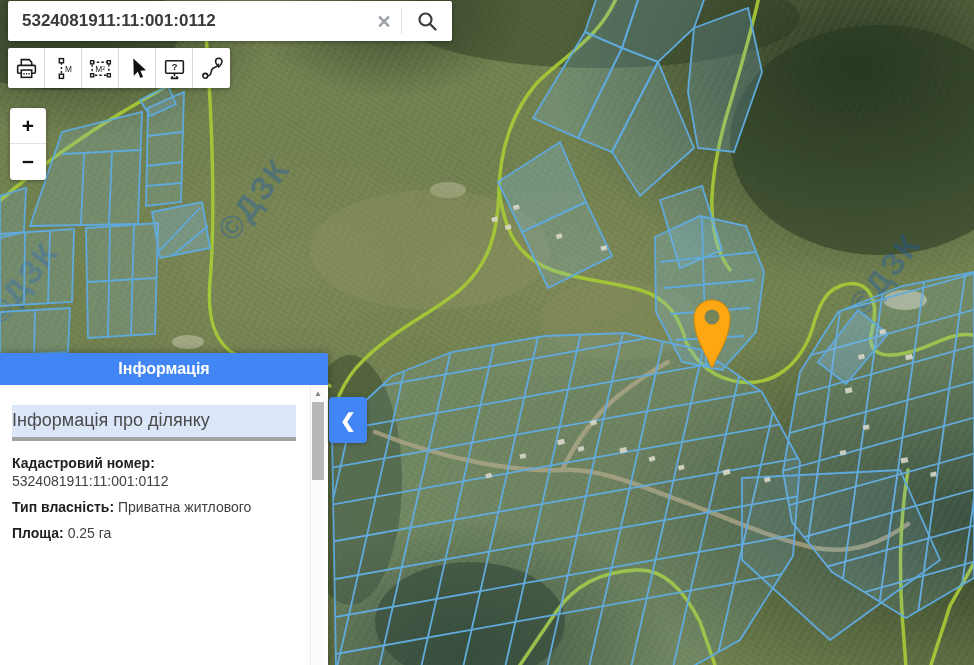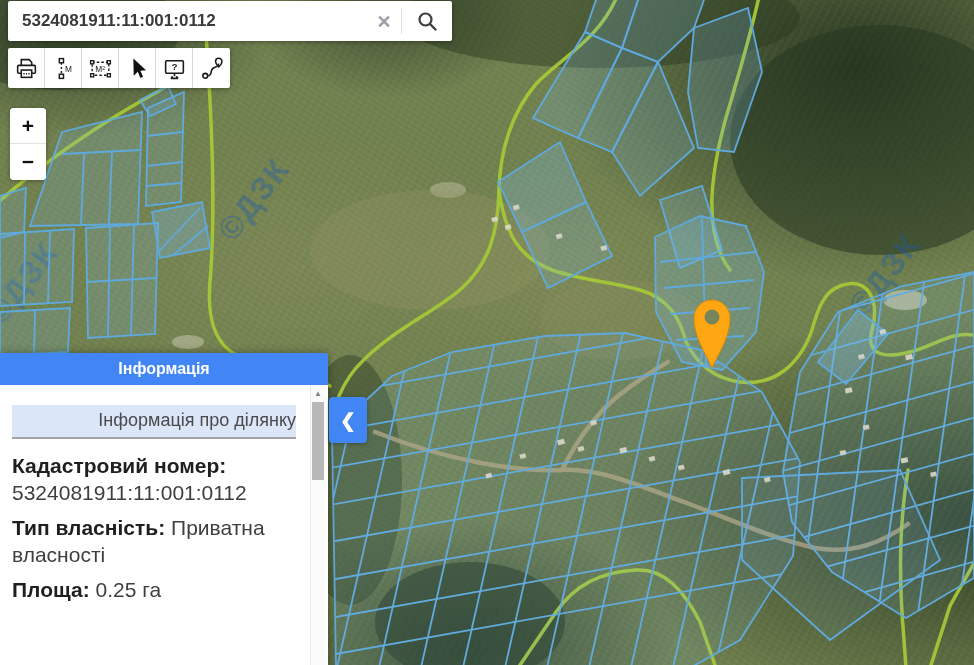--- a/index.html
+++ b/index.html
@@ -45,23 +45,23 @@
     font-size:21px;font-weight:bold;color:#111;line-height:36px;padding:0;}
   .zoomctl .zin{border-bottom:1px solid #e2e2e2;}
 
   
   .panel{position:absolute;left:0;top:353px;width:328px;height:385px;z-index:20;
     box-shadow:0 0 8px rgba(0,0,0,.35);}
   .panel-header{height:32px;background:#4285f4;border-radius:0 3px 0 0;color:#fff;font-size:16px;
     font-weight:bold;text-align:center;line-height:32px;}
   .panel-body{position:relative;background:#fff;height:280px;overflow:hidden;}
   .panel-content{padding:20px 32px 8px 12px;}
-  .section-title{background:#dbe7f9;border-bottom:2px solid #a3a3a3;color:#4a4a4a;font-size:18px;
-    text-align:right;padding:5px 0 6px;margin-bottom:14px;}
-  .field{font-size:21px;color:#3f3f3f;line-height:1.28;margin:0 0 8px 0;}
+  .section-title{background:#dbe7f9;border-bottom:4px solid #a3a3a3;color:#4a4a4a;font-size:18px;
+    text-align:left;padding:5px 0 6px;margin-bottom:14px;}
+  .field{font-size:14px;color:#3f3f3f;line-height:1.28;margin:0 0 8px 0;}
   .field b{color:#1f1f1f;}
   .scrollbar{position:absolute;right:3px;top:0;width:14px;height:280px;background:#fbfbfb;
     border-left:1px solid #ececec;}
   .scroll-arrow{position:absolute;top:4px;left:0;width:14px;text-align:center;font-size:8px;color:#848484;cursor:pointer;}
   .scroll-thumb{position:absolute;top:17px;left:1px;width:12px;height:78px;background:#b8b8b8;cursor:pointer;}
 
   .collapse-btn{position:absolute;left:329px;top:397px;width:38px;height:46px;background:#4285f4;
     border:none;border-radius:4px;color:#fff;font-size:19px;font-weight:bold;cursor:pointer;z-index:25;
     box-shadow:0 1px 4px rgba(0,0,0,.3);}
 </style>
@@ -272,21 +272,21 @@
     <div class="panel-header">Інформація</div>
     <div class="panel-body">
       <div class="panel-content">
         <div class="section-title">Інформація про ділянку</div>
         <p class="field">
           <b>Кадастровий номер:</b><br>
           <span>5324081911:11:001:0112</span>
         </p>
         <p class="field">
           <b>Тип власність:</b>
-          <span>Приватна власності</span>
+          <span>Приватна житлового</span>
         </p>
         <p class="field">
           <b>Площа:</b>
           <span>0.25 га</span>
         </p>
       </div>
       <div class="scrollbar">
         <div class="scroll-arrow">▲</div>
         <div class="scroll-thumb"></div>
       </div>

